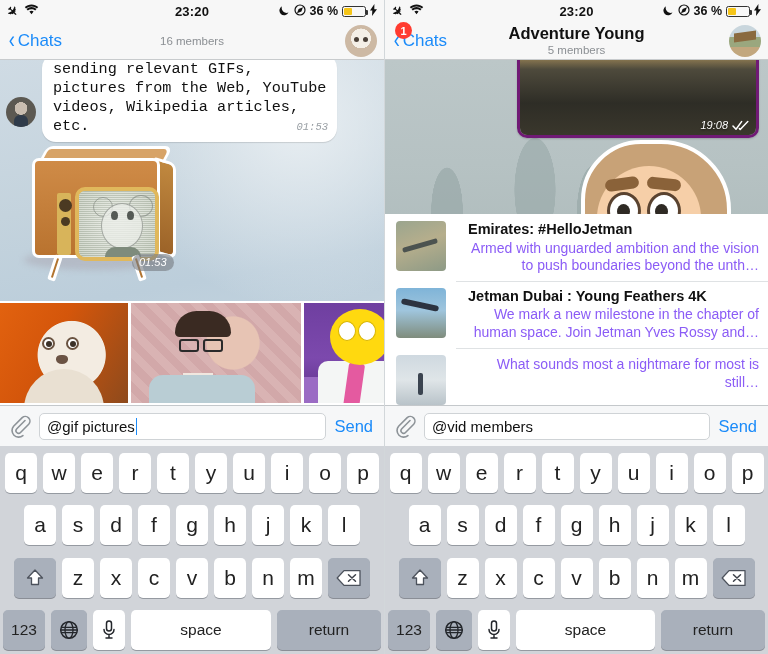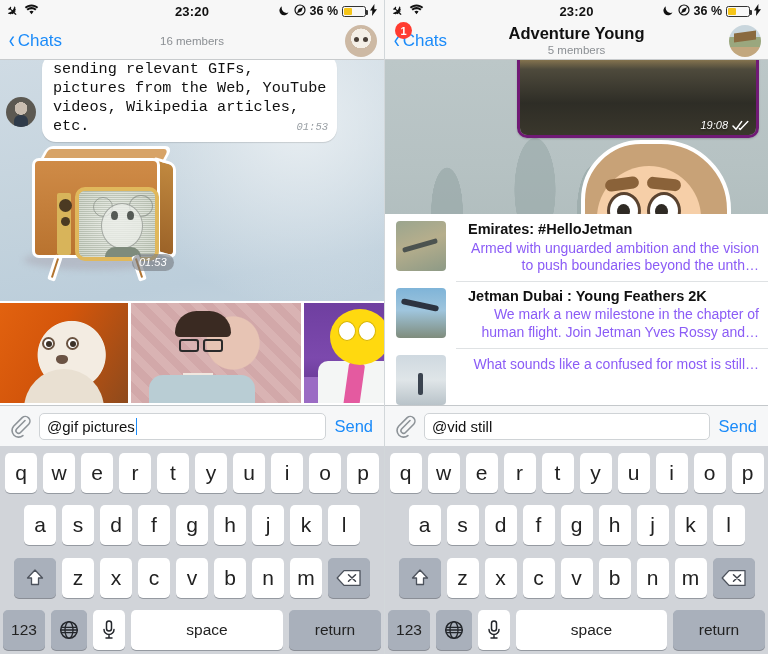--- a/index.html
+++ b/index.html
@@ -135,21 +135,21 @@
         font-size:21px; color:#222; display:flex; align-items:center; justify-content:center;
         height:40px; width:32px; font-weight:400; }
   .key.dark{ background:#a9b0bb; box-shadow:0 1px 0 rgba(90,95,105,.6); }
   .key.shift{ width:42px; font-size:19px; }
   .key.bksp{ width:42px; font-size:19px; }
   .krow.r4{ align-items:center; }
   .key.num{ width:42px; font-size:15.5px; }
   .key.globe{ width:36px; font-size:19px; }
   .key.mic{ width:32px; font-size:18px; }
   .key.space{ flex:1 1 auto; font-size:15.5px; }
-  .key.ret{ width:92px; font-size:15.5px; }
+  .key.ret{ width:104px; font-size:15.5px; }
 
   
   .img-plane1{ background:linear-gradient(160deg,#9aa58e 0%,#b6ae8c 45%,#8d9a86 100%); }
   .img-plane1::after{ content:""; position:absolute; left:6px; top:22px; width:36px; height:5px;
       background:#4c5350; transform:rotate(-16deg); border-radius:2px; }
   .img-plane2{ background:linear-gradient(180deg,#7fb4d8 0%,#9fc5dd 45%,#7f8c7c 100%); }
   .img-plane2::after{ content:""; position:absolute; left:5px; top:14px; width:38px; height:6px;
       background:#2c3340; transform:rotate(12deg); border-radius:3px; }
   .img-sky{ background:linear-gradient(180deg,#cfd9e0 0%,#dfe5e8 50%,#b9c3c9 100%); }
   .img-sky::after{ content:""; position:absolute; left:22px; top:18px; width:5px; height:22px;
@@ -514,41 +514,41 @@
         <div class="res-row">
           <div class="res-thumb img-plane1"></div>
           <div class="res-txt">
             <div class="res-title">Emirates: #HelloJetman</div>
             <div class="res-desc">Armed with unguarded ambition and the vision to push boundaries beyond the unth…</div>
           </div>
         </div>
         <div class="res-row">
           <div class="res-thumb img-plane2"></div>
           <div class="res-txt">
-            <div class="res-title">Jetman Dubai : Young Feathers 2K</div>
-            <div class="res-desc">We mark a new milestone in the chapter of human flight. Join Jetman Yves Rossy and…</div>
+            <div class="res-title">Jetman Dubai : Young Feathers 4K</div>
+            <div class="res-desc">We mark a new milestone in the chapter of human space. Join Jetman Yves Rossy and…</div>
           </div>
         </div>
         <div class="res-row" style="padding-bottom:0;">
           <div class="res-thumb img-sky"></div>
           <div class="res-txt">
-            <div class="res-desc">What sounds like a confused for most is still…</div>
+            <div class="res-desc">What sounds most a nightmare for most is still…</div>
           </div>
         </div>
       </div>
     </div>
 
     <div class="inputbar">
       <div class="clip">
         <svg width="22" height="24" viewBox="0 0 22 24">
             <path d="M16 6.5l-8.2 8.3a2.6 2.6 0 0 0 3.7 3.7l8.2-8.3a4.6 4.6 0 0 0-6.5-6.5L4.6 12.3a6.6 6.6 0 0 0 9.3 9.3" fill="none" stroke="#8d9398" stroke-width="1.6" stroke-linecap="round"></path>
           </svg>
       </div>
       <div class="msgbox">
-        <span>@vid still</span>
+        <span>@vid members</span>
       </div>
       <div class="send">Send</div>
     </div>
 
     <div class="keyboard">
       <div class="krow r1">
         <div class="key">q</div>
         <div class="key">w</div>
         <div class="key">e</div>
         <div class="key">r</div>

